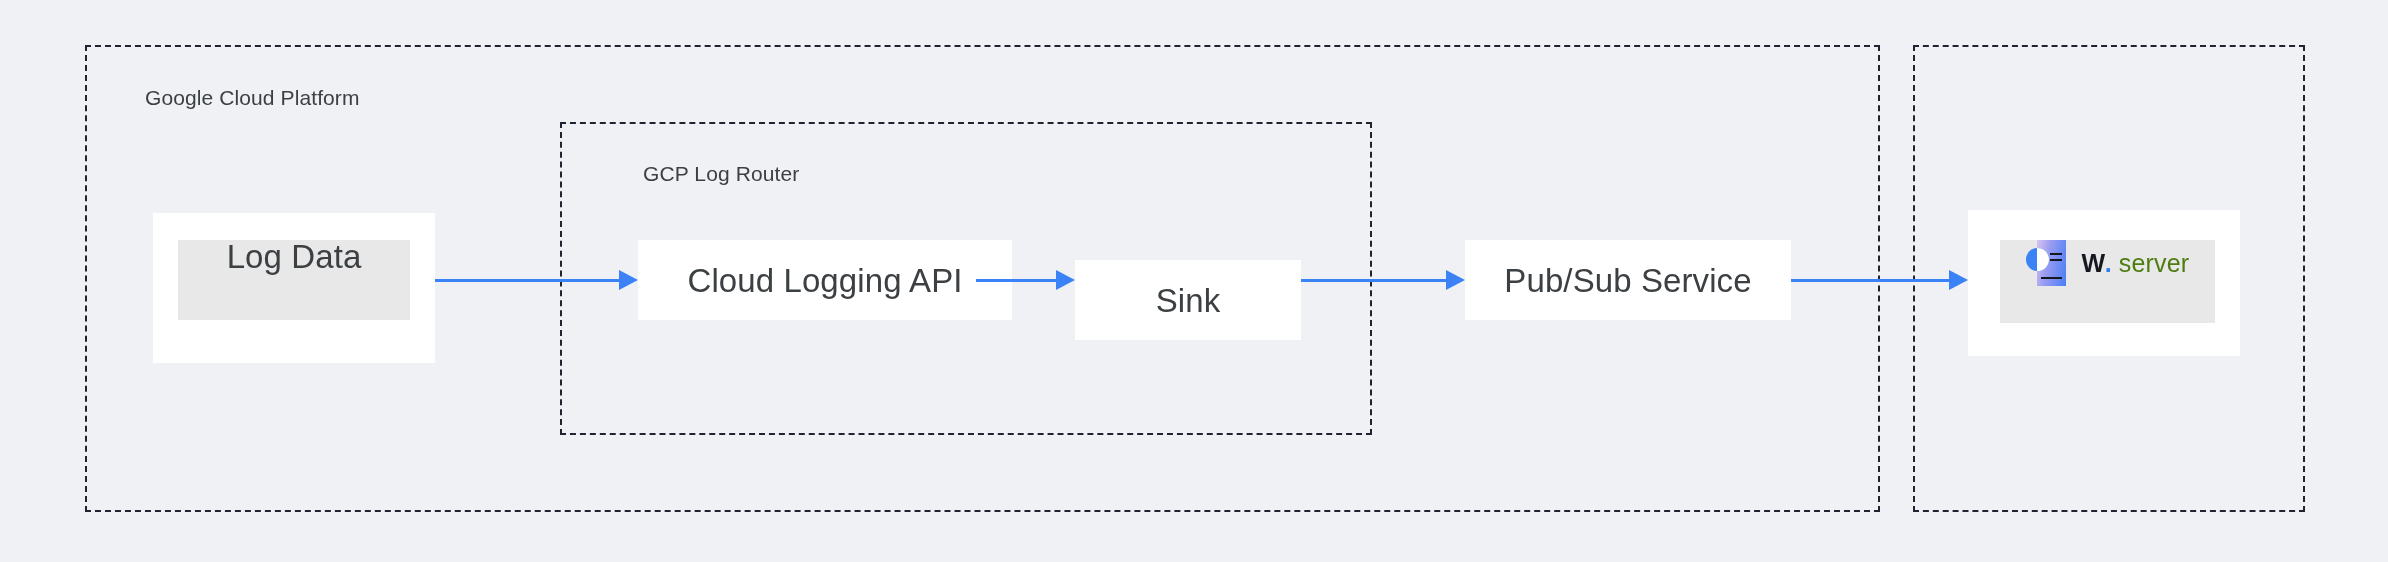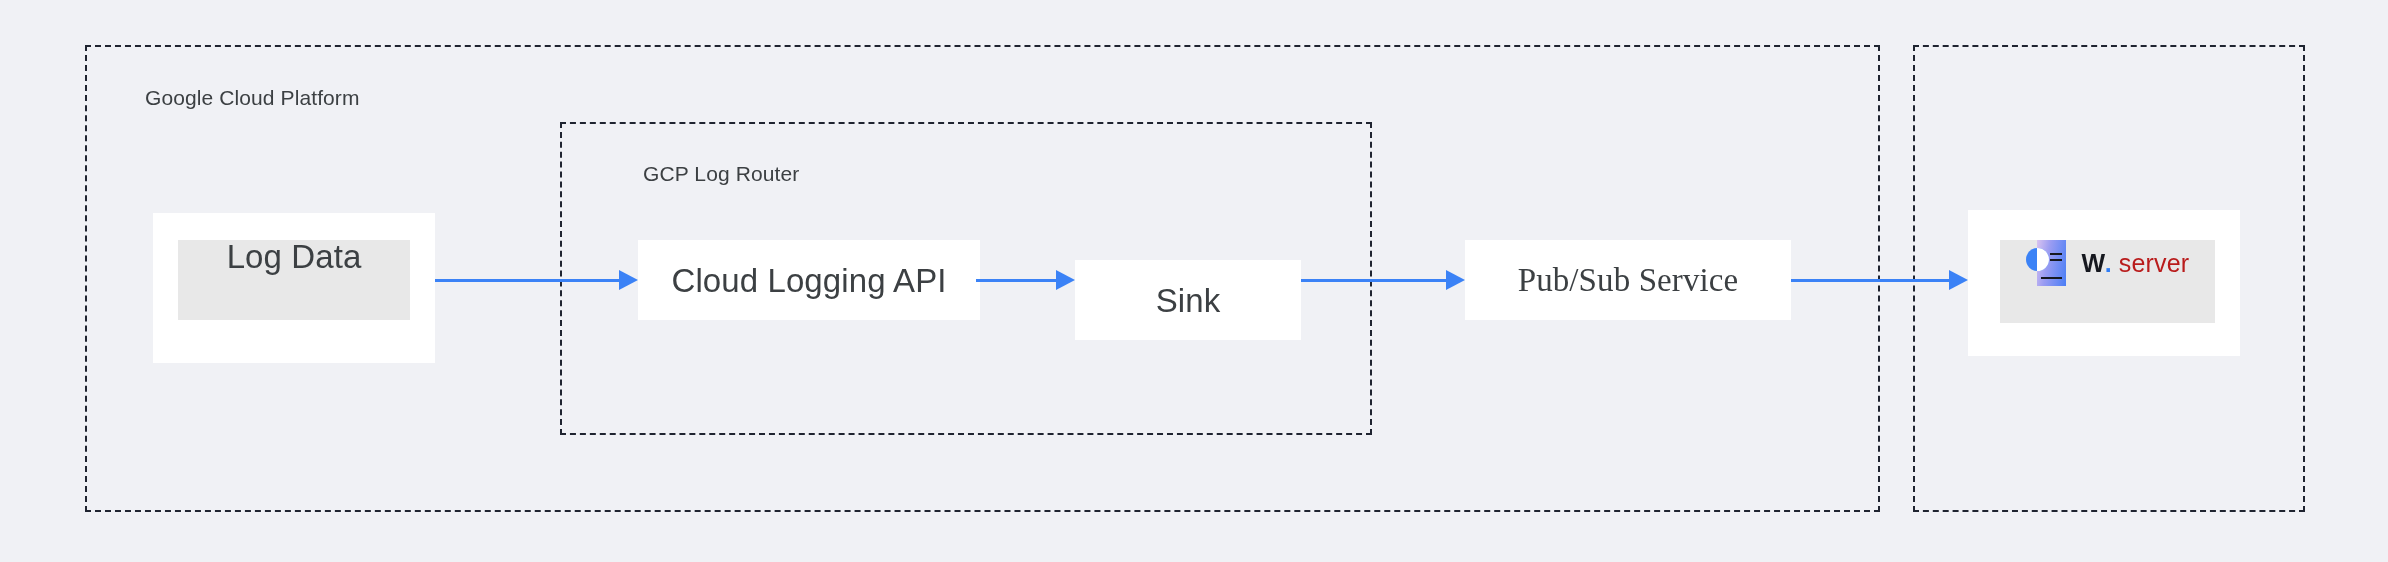--- a/index.html
+++ b/index.html
@@ -67,27 +67,27 @@
     letter-spacing: 0.1px;
     white-space: nowrap;
     line-height: 1;
   }
 
   
   #node-logdata-outer { left: 153px; top: 213px; width: 282px; height: 150px; }
   #node-logdata-inner { left: 178px; top: 240px; width: 232px; height: 80px; }
 
   
-  #node-cloudlogging { left: 638px; top: 240px; width: 342px; height: 80px; }
+  #node-cloudlogging { left: 638px; top: 240px; width: 374px; height: 80px; }
 
   
   #node-sink { left: 1075px; top: 240px; width: 226px; height: 80px; margin-top: 20px; }
 
   
-  #node-pubsub { left: 1465px; top: 240px; width: 326px; height: 80px; font-family: Liberation Serif, serif; }
+  #node-pubsub { left: 1465px; top: 240px; width: 326px; height: 80px; }
 
   
   #node-server-outer { left: 1968px; top: 210px; width: 272px; height: 146px; }
   #node-server-inner { left: 2000px; top: 240px; width: 215px; height: 83px; gap: 18px; }
 
   
   .brand {
     display: flex;
     align-items: center;
     gap: 16px;
@@ -135,21 +135,21 @@
   .brand-line.l3 { left: 15px; top: 37px; width: 21px; }
 
   .brand-word {
     font-size: 25px;
     line-height: 1;
     white-space: nowrap;
     color: #16181f;
   }
   .brand-w { font-weight: 700; letter-spacing: -0.4px; }
   .brand-dot { font-weight: 700; color: #2f7df6; }
-  .brand-server { font-weight: 400; color: #b91c1c; letter-spacing: 0.2px; }
+  .brand-server { font-weight: 400; color: #4d7c0f; letter-spacing: 0.2px; }
 
   
   .arrow { position: absolute; }
   .arrow-line {
     position: absolute;
     height: 3px;
     background: #3b82f6;
     top: 0;
     left: 0;
   }

